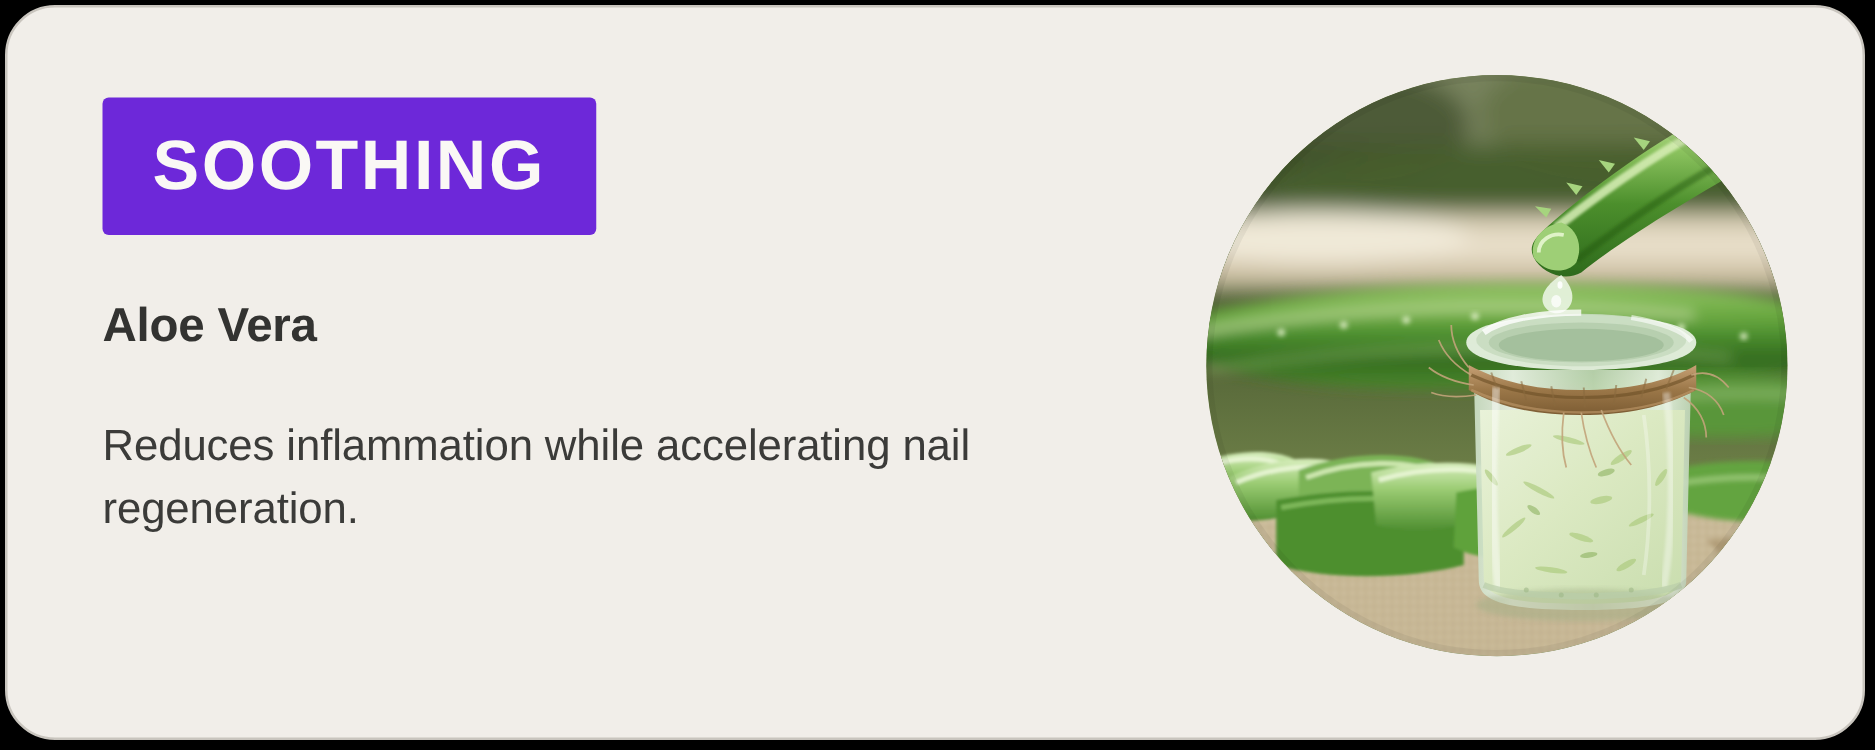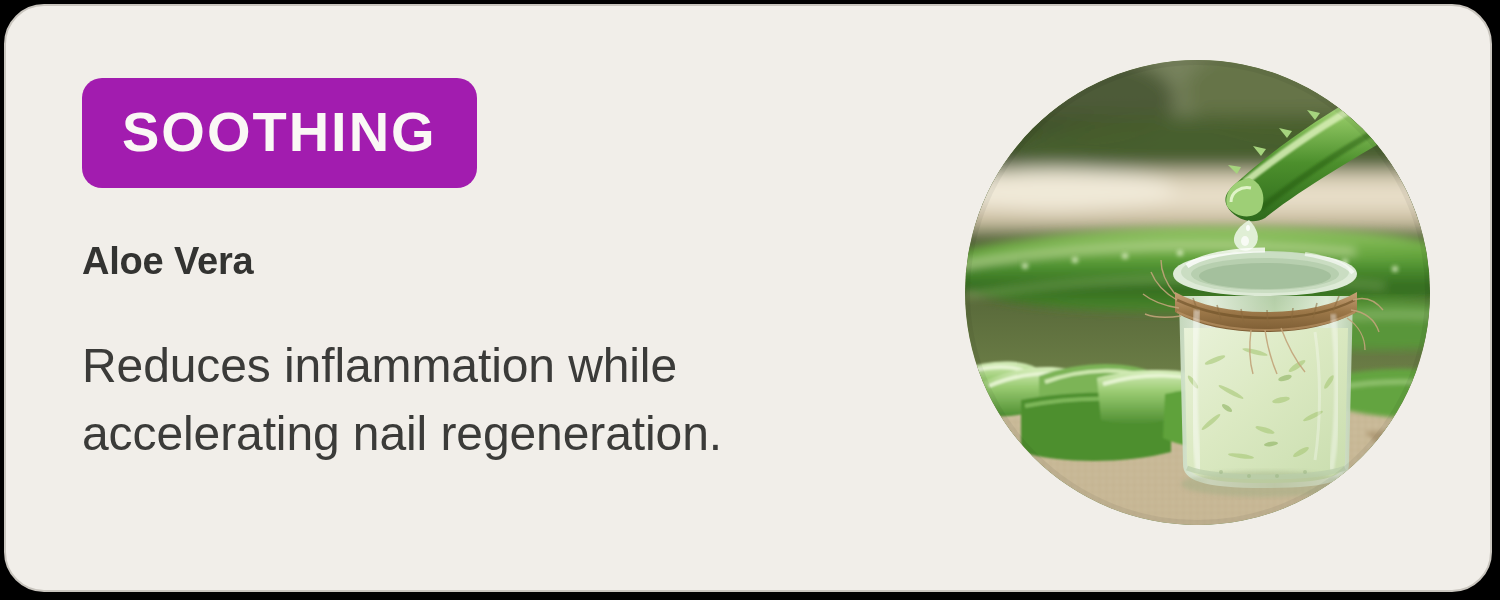--- a/index.html
+++ b/index.html
@@ -30,22 +30,22 @@
   
   .content {
     position: absolute;
     left: 76px;
     top: 72px;
     width: 830px;
   }
 
   .badge {
     display: inline-block;
-    background: #a21caf;
-    border-radius: 20px;
+    background: #6d28d9;
+    border-radius: 5px;
     padding: 26px 40px 28px 40px;
     line-height: 1;
   }
   .badge-label {
     display: block;
     color: #FAF8F5;
     font-size: 56px;
     font-weight: bold;
     letter-spacing: 2.0px;
     line-height: 1;
@@ -57,21 +57,21 @@
     font-size: 38px;
     font-weight: bold;
     color: #333331;
     letter-spacing: -0.2px;
     line-height: 1;
     font-family: "Liberation Sans", sans-serif;
   }
 
   .description {
     margin: 52px 0 16px 0;
-    font-size: 48px;
+    font-size: 35px;
     font-weight: normal;
     color: #3B3B39;
     line-height: 1.42;
     letter-spacing: -0.1px;
     max-width: 740px;
     font-family: "Liberation Sans", sans-serif;
   }
 
   
   .photo {

